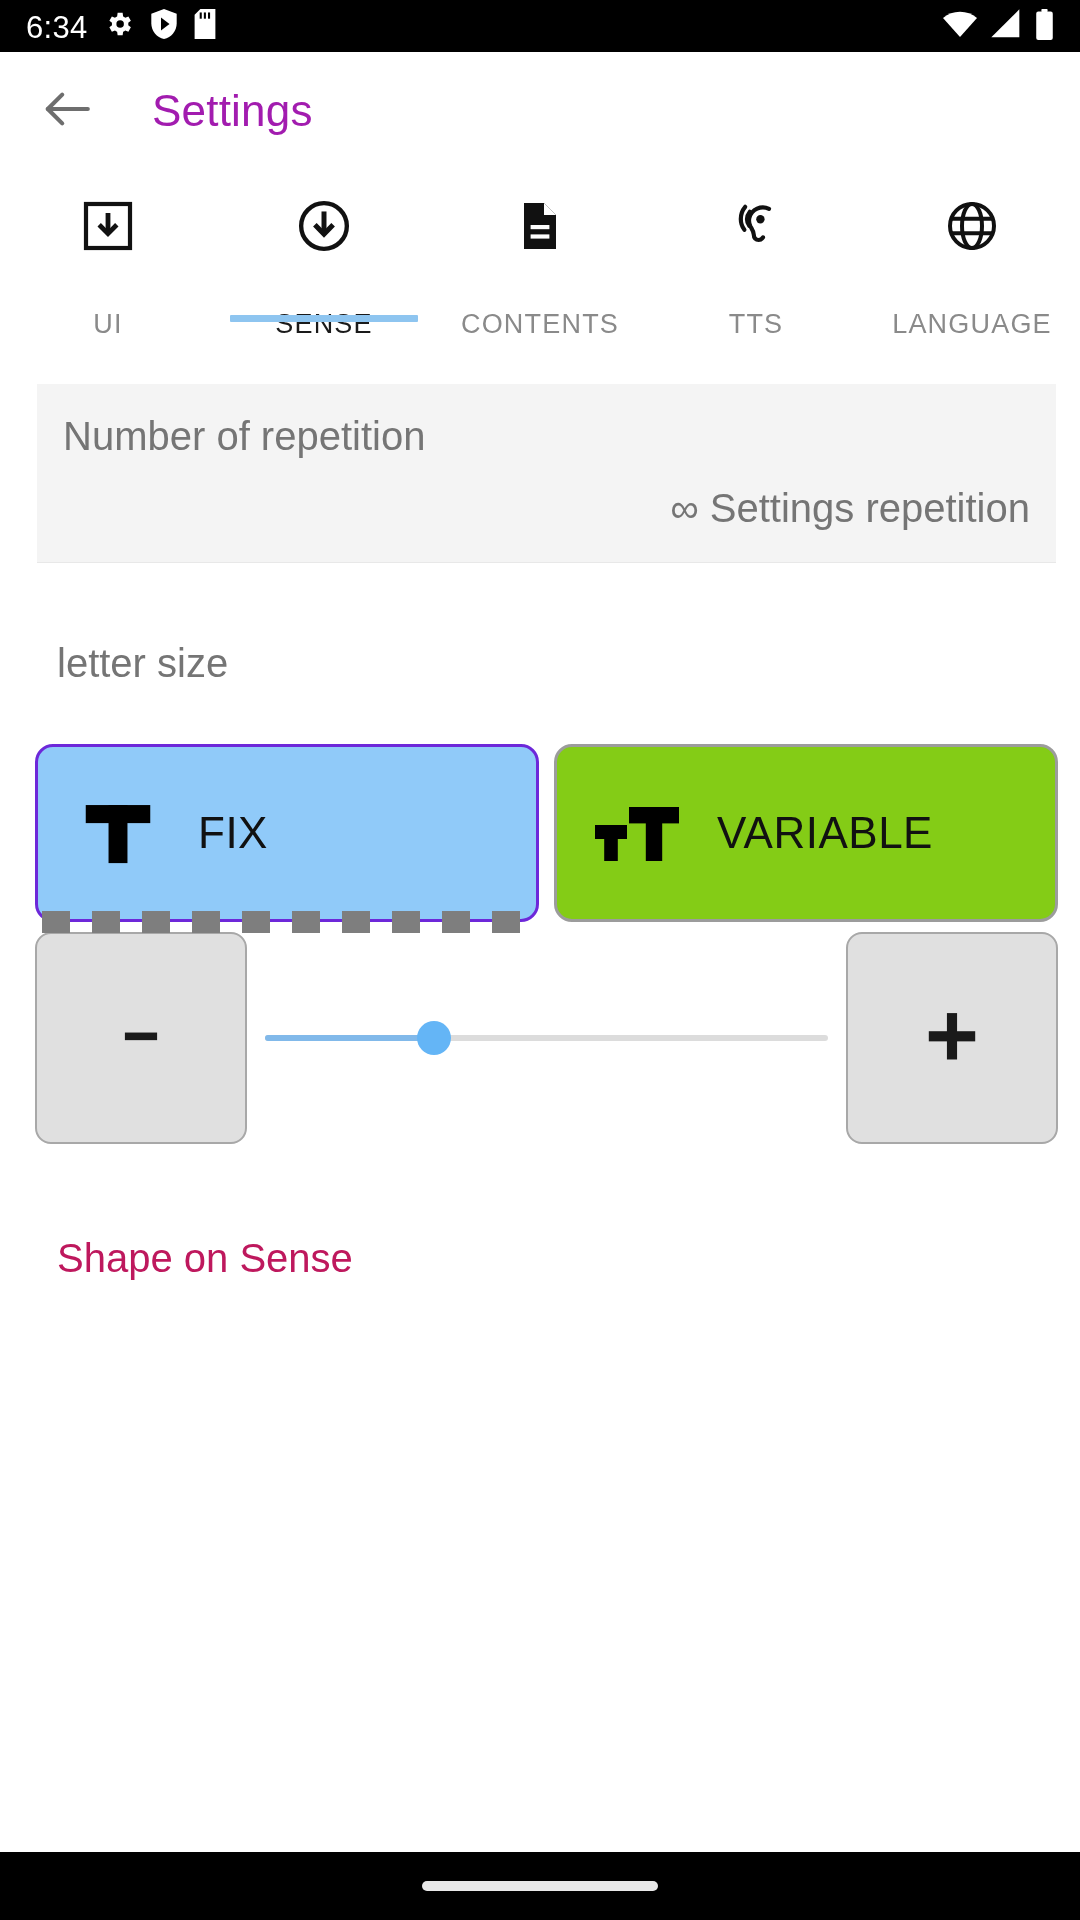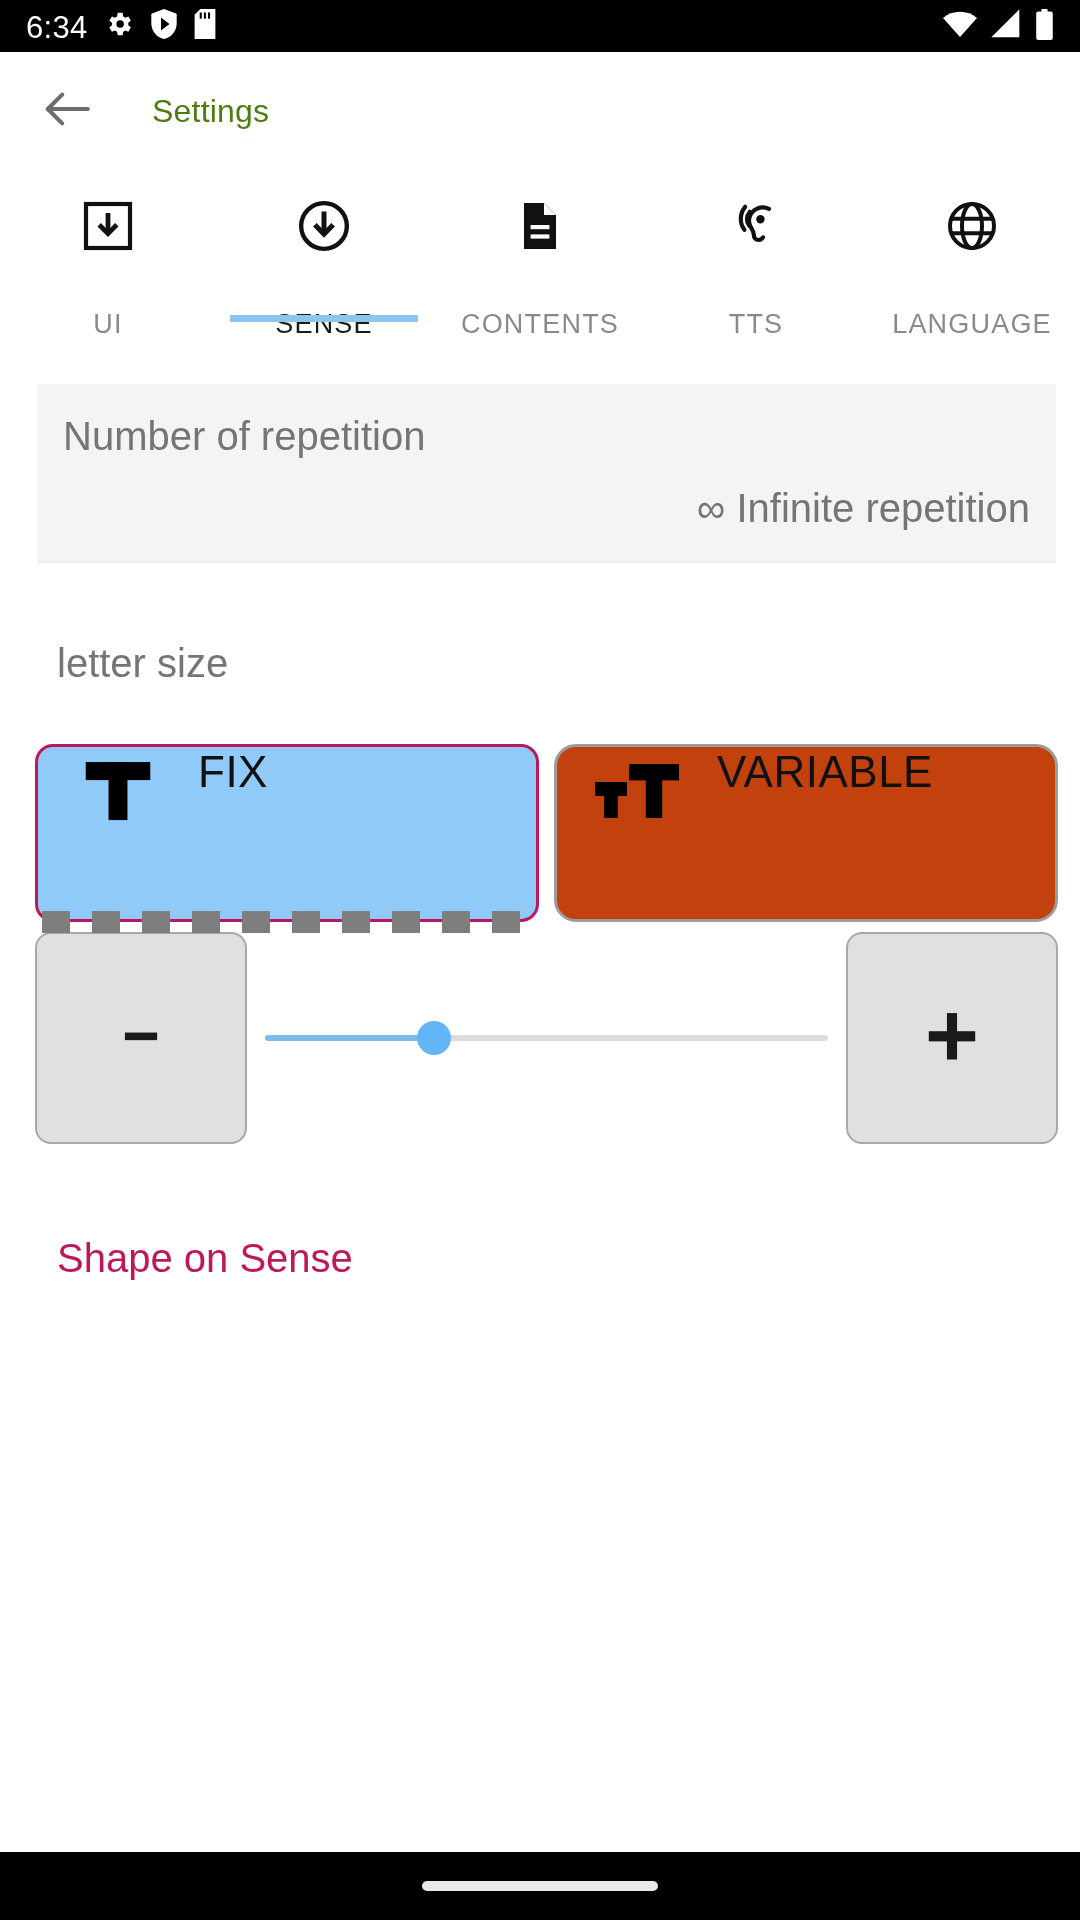--- a/index.html
+++ b/index.html
@@ -53,22 +53,22 @@
   }
   .back-btn {
     width: 62px;
     height: 62px;
     display: flex;
     align-items: center;
     justify-content: center;
     flex: 0 0 auto;
   }
   .app-title {
-    font-size: 32px;
-    color: #4d7c0f;
+    font-size: 44px;
+    color: #a21caf;
     margin-left: 54px;
     letter-spacing: 0.2px;
   }
 
   
   .tab-bar {
     display: flex;
     height: 170px;
     position: relative;
   }
@@ -142,33 +142,32 @@
   
   .mode-row {
     display: flex;
     gap: 15px;
     margin: 58px 22px 0 22px;
   }
   .mode-btn {
     flex: 1 1 0;
     height: 178px;
     border-radius: 18px;
-    border: 3px solid #be185d;
-    display: flex;
-    align-items: flex-start;
+    border: 3px solid #6d28d9;
+    display: flex;
+    align-items: center;
     box-sizing: border-box;
     position: relative;
   }
   .mode-btn.selected {
     background: #90caf9;
   }
   .mode-btn.unselected {
-    background: #c2410c;
+    background: #84cc16;
     border-color: #9c9c9c;
-    border-radius: 22px;
   }
   .mode-icon {
     width: 160px;
     display: flex;
     align-items: center;
     justify-content: center;
     flex: 0 0 auto;
   }
   .mode-text {
     font-size: 44px;
@@ -402,21 +401,21 @@
     </div>
     <div class="tab-label">LANGUAGE</div>
   </div>
 
 </div>
 
 <div class="content">
 
   <div class="panel rep-panel">
     <div class="rep-title">Number of repetition</div>
-    <div class="rep-value">∞ Infinite repetition</div>
+    <div class="rep-value">∞ Settings repetition</div>
   </div>
 
   <div class="section-label">letter size</div>
 
   <div class="mode-row">
 
     <div class="mode-btn selected">
       <div class="mode-icon">
         <svg width="86" height="86" viewBox="0 0 40 40" fill="#000000">
           <rect x="5" y="7" width="30" height="8.4"></rect>

